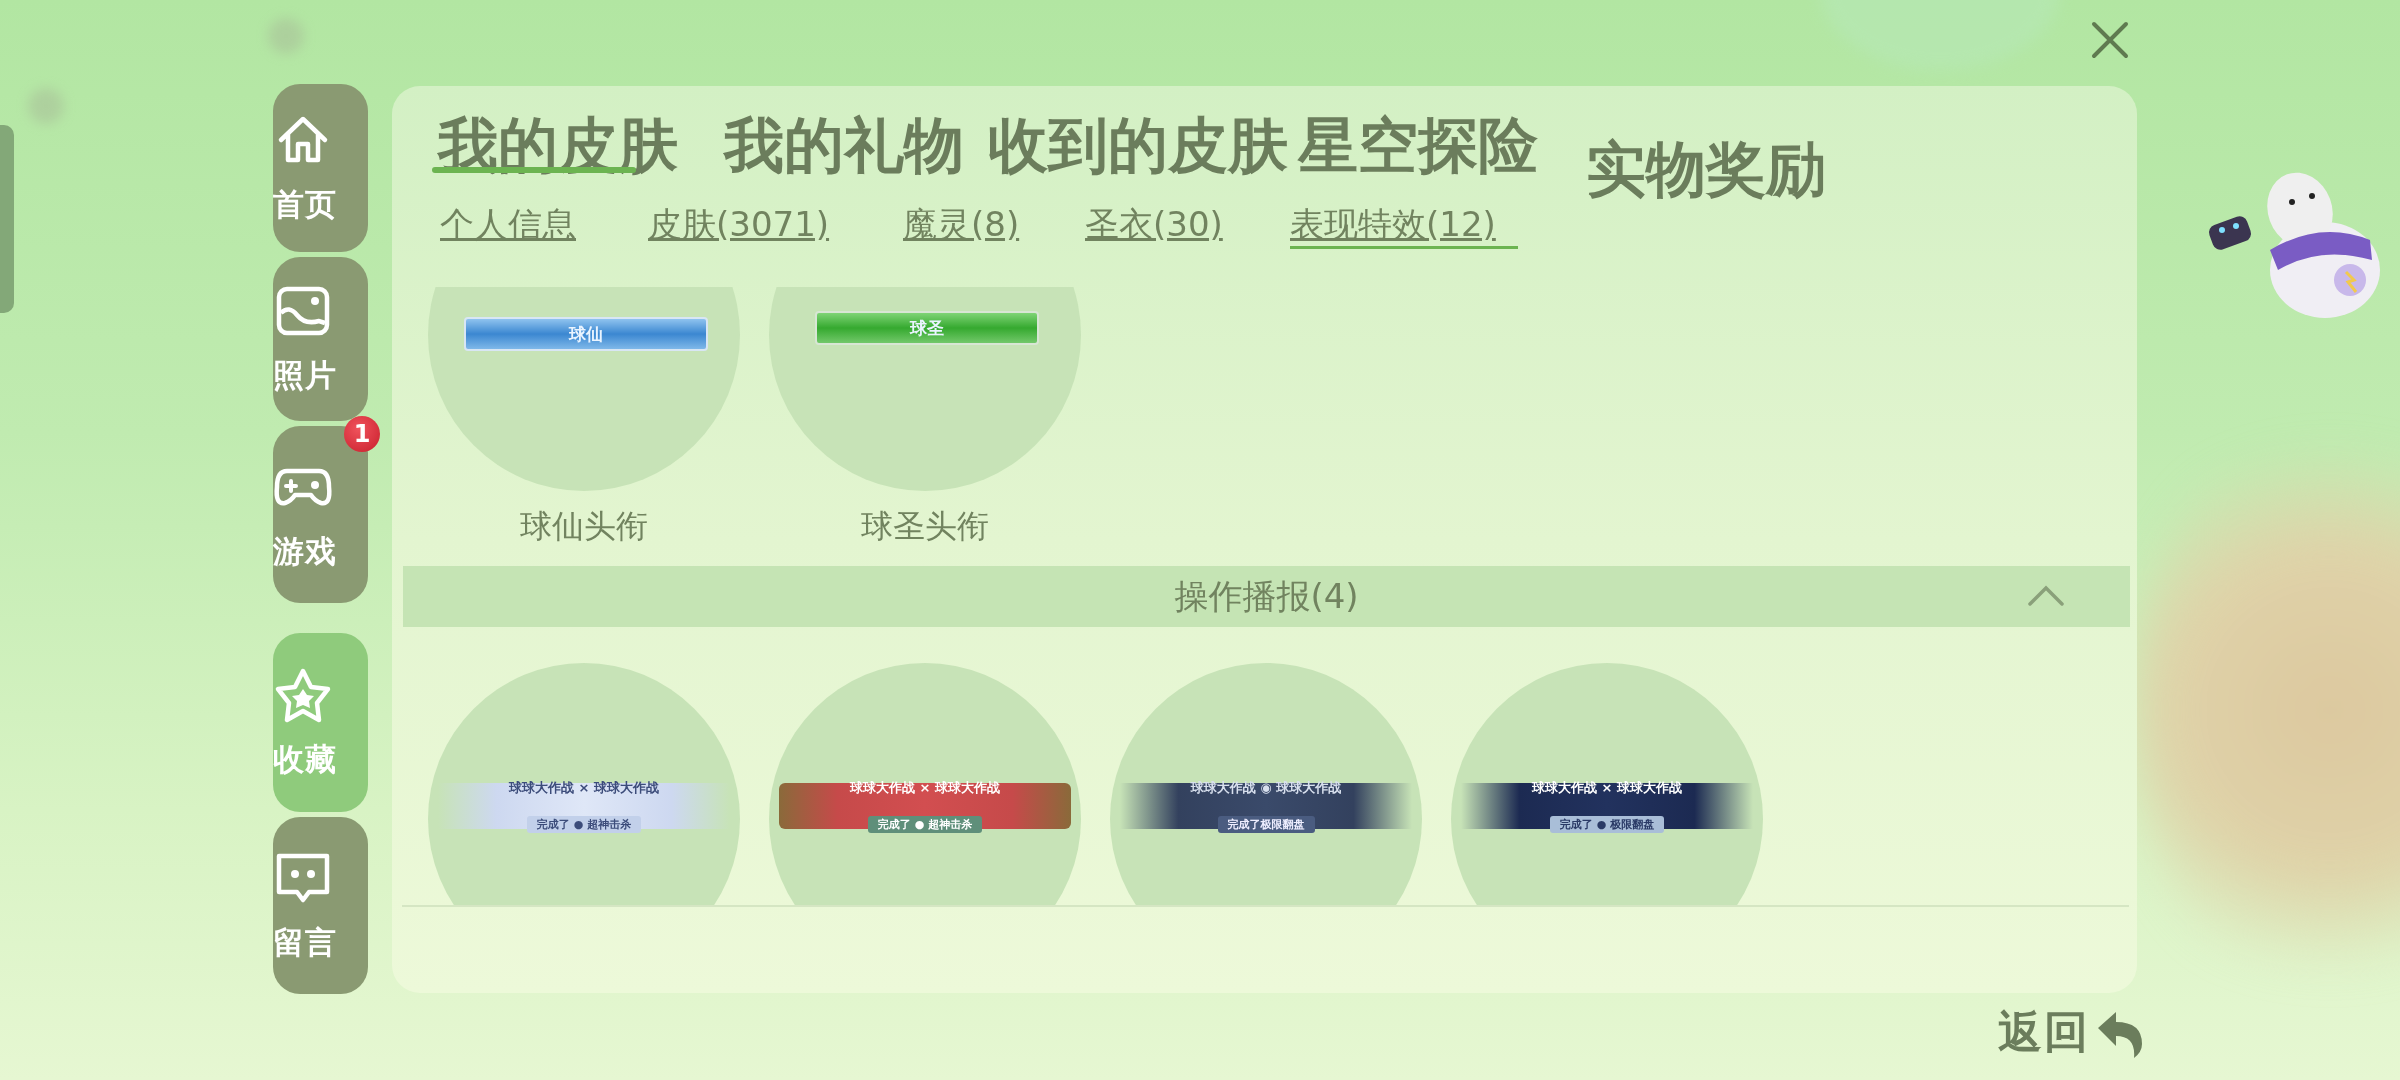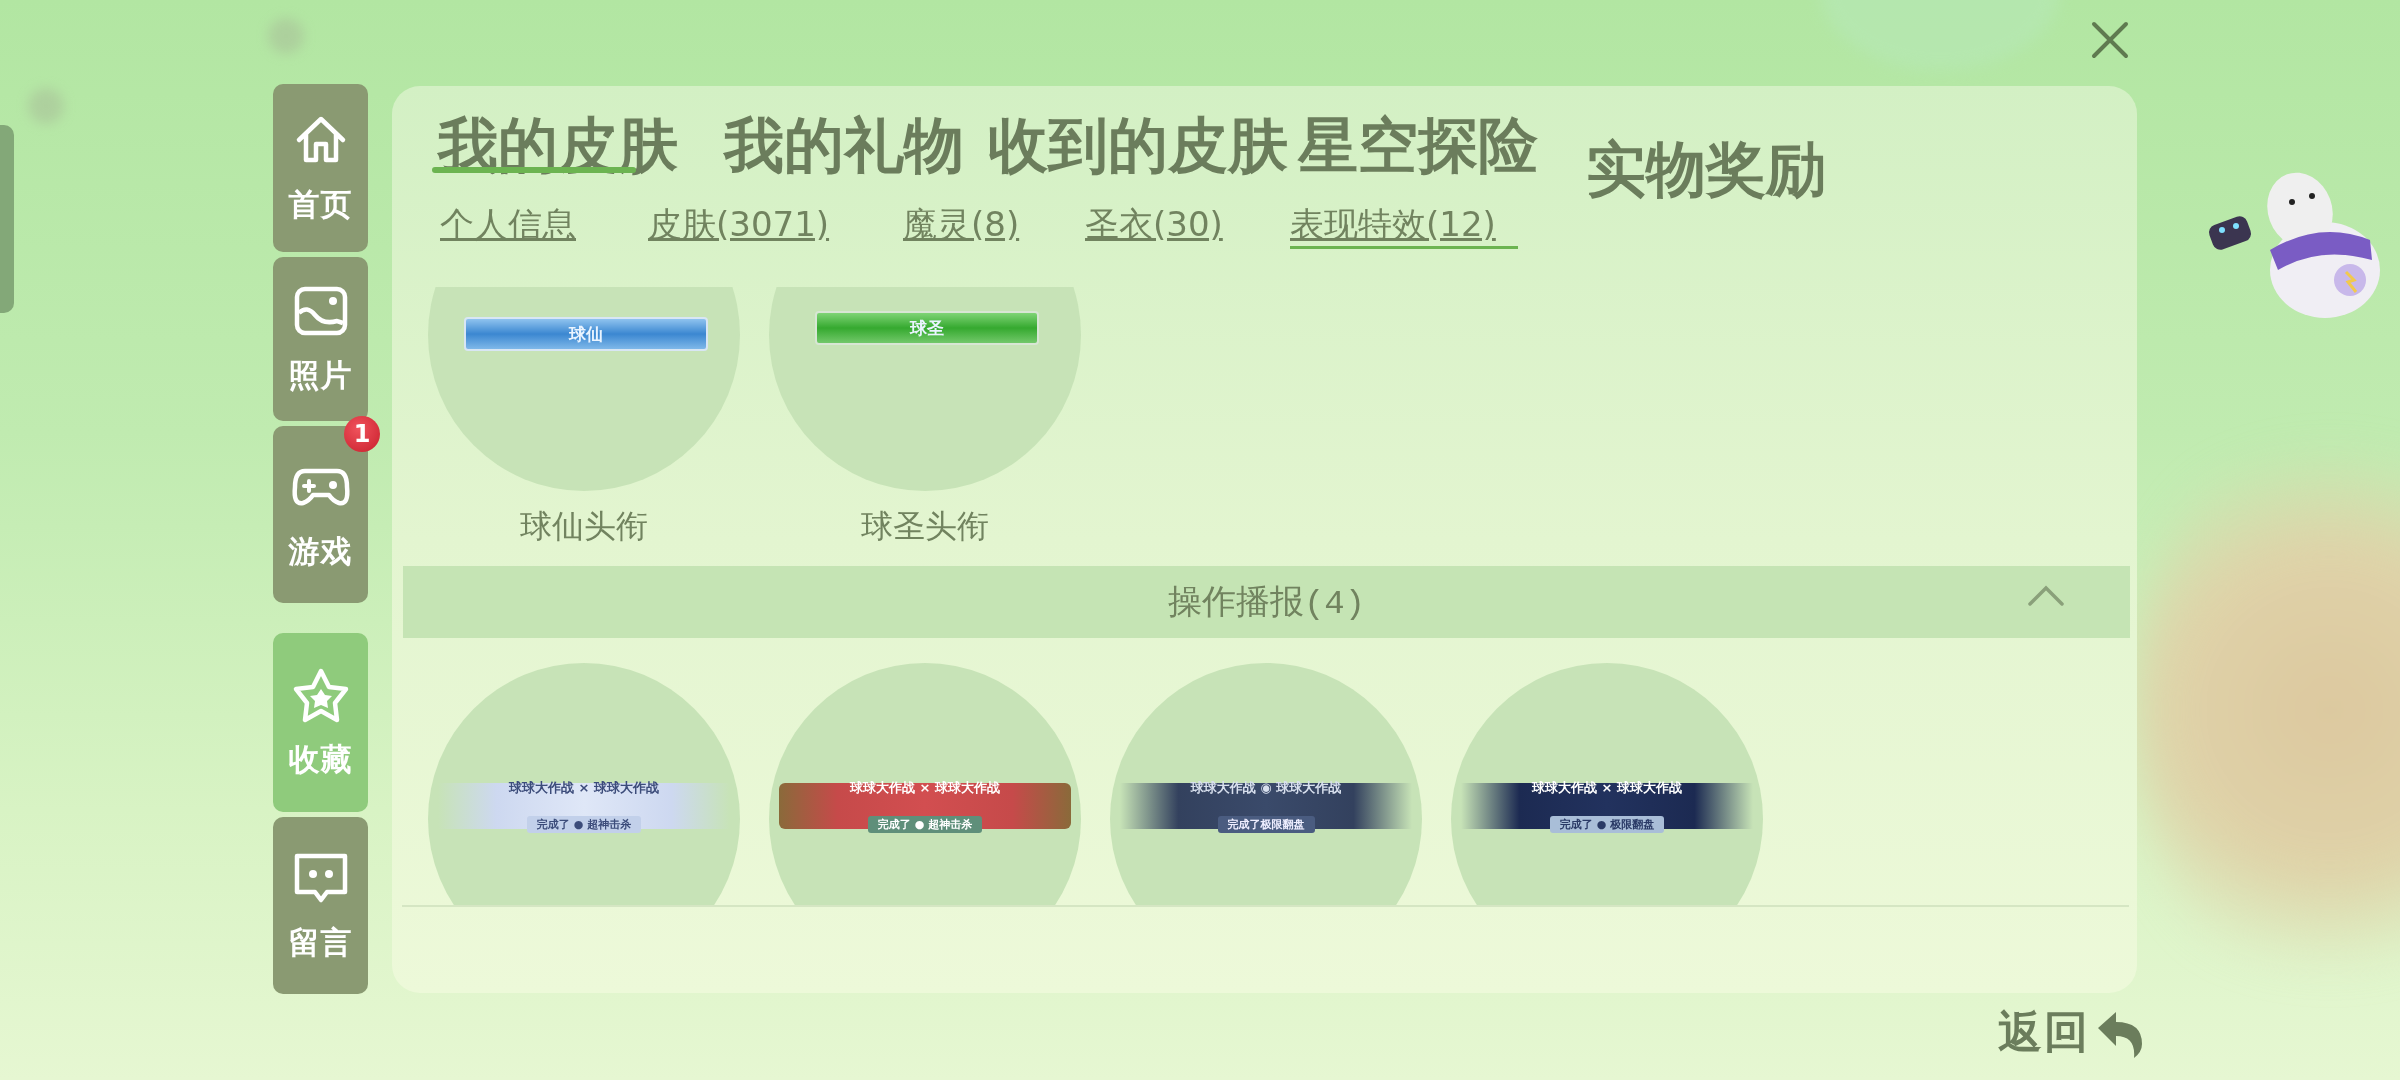--- a/index.html
+++ b/index.html
@@ -10,22 +10,22 @@
   }
   .bg-blob { position:absolute; border-radius:50%; filter: blur(8px); }
   .bg-dot { position:absolute; width:36px; height:36px; border-radius:50%; background:#a8bf98; opacity:.55; filter: blur(6px); }
   .left-handle { position:absolute; left:0; top:125px; width:14px; height:188px; background:#83a878; border-radius:0 10px 10px 0; }
 
   .close-btn { position:absolute; left:2086px; top:16px; width:48px; height:48px; cursor:pointer; }
   .close-btn svg { width:48px; height:48px; }
 
   .sidebar { position:absolute; left:273px; top:84px; width:95px; }
   .side-item {
-    position:absolute; left:0; width:95px; border-radius:10px; background:#8a9a72;
-    display:flex; flex-direction:column; align-items:center; justify-content:center; cursor:pointer;gap:8px;
+    position:absolute; left:0; width:95px; border-radius:27px; background:#8a9a72;
+    display:flex; flex-direction:column; justify-content:center; cursor:pointer;gap:8px;
   }
   .side-item.active { background:#8fcb7c; }
   .side-item svg { width:60px; height:60px; }
   .side-label { color:#fff; font-size:31px; font-weight:bold; margin-top:6px; letter-spacing:1px; }
   .side-badge {
     position:absolute; right:-12px; top:-10px; width:36px; height:36px; border-radius:50%;
     background: radial-gradient(circle at 40% 35%, #f0525c, #c81f2c); color:#fff;
     font-size:24px; font-weight:bold; text-align:center; line-height:36px;
   }
 
@@ -46,22 +46,22 @@
   .item-label { text-align:center; font-size:32px; color:#71835f; margin-top:14px; }
   .title-badge {
     position:absolute; left:36px; top:40px; width:240px; height:30px;
     border-radius:4px; display:flex; align-items:center; justify-content:center;
     font-size:17px; color:#eaf4ff; font-weight:bold;
   }
   .badge-blue { background: linear-gradient(180deg,#8fc3ef,#3b87d1,#7fb8e9); border:2px solid #d8e6f4; }
   .badge-green { background: linear-gradient(180deg,#7fd476,#35a92f,#72c86a); border:2px solid #d8e6d4; left:46px; width:220px; }
 
   .section-header {
-    position:absolute; left:11px; top:279px; width:1727px; height:72px;
-    background:#c5e4b4; display:flex; align-items:center; justify-content:center; cursor:pointer;font-family:Liberation Mono, monospace;
+    position:absolute; left:11px; top:279px; width:1727px; height:61px;
+    background:#c5e4b4; display:flex; align-items:center; justify-content:center; cursor:pointer;
   }
   .section-title { font-size:34px; color:#71835f; }
   .section-chevron { position:absolute; right:64px; top:14px; width:40px; height:30px; }
 
   .broadcast-banner {
     position:absolute; left:10px; width:292px; height:46px; top:120px;
     display:flex; flex-direction:column; align-items:center; justify-content:center;
     font-size:13px; font-weight:bold;
   }
   .bb-row { white-space:nowrap; }

